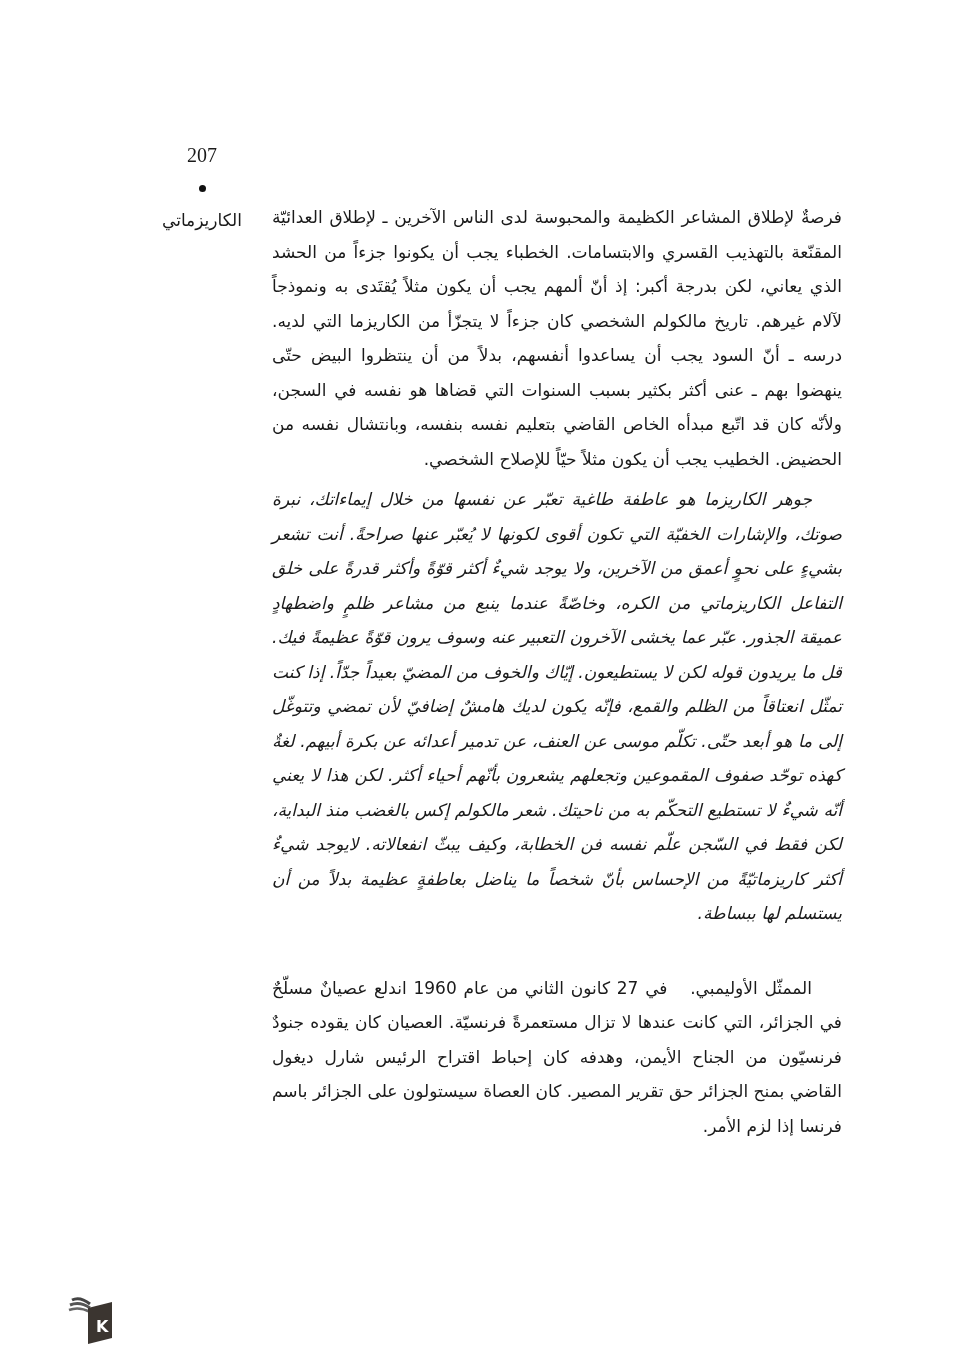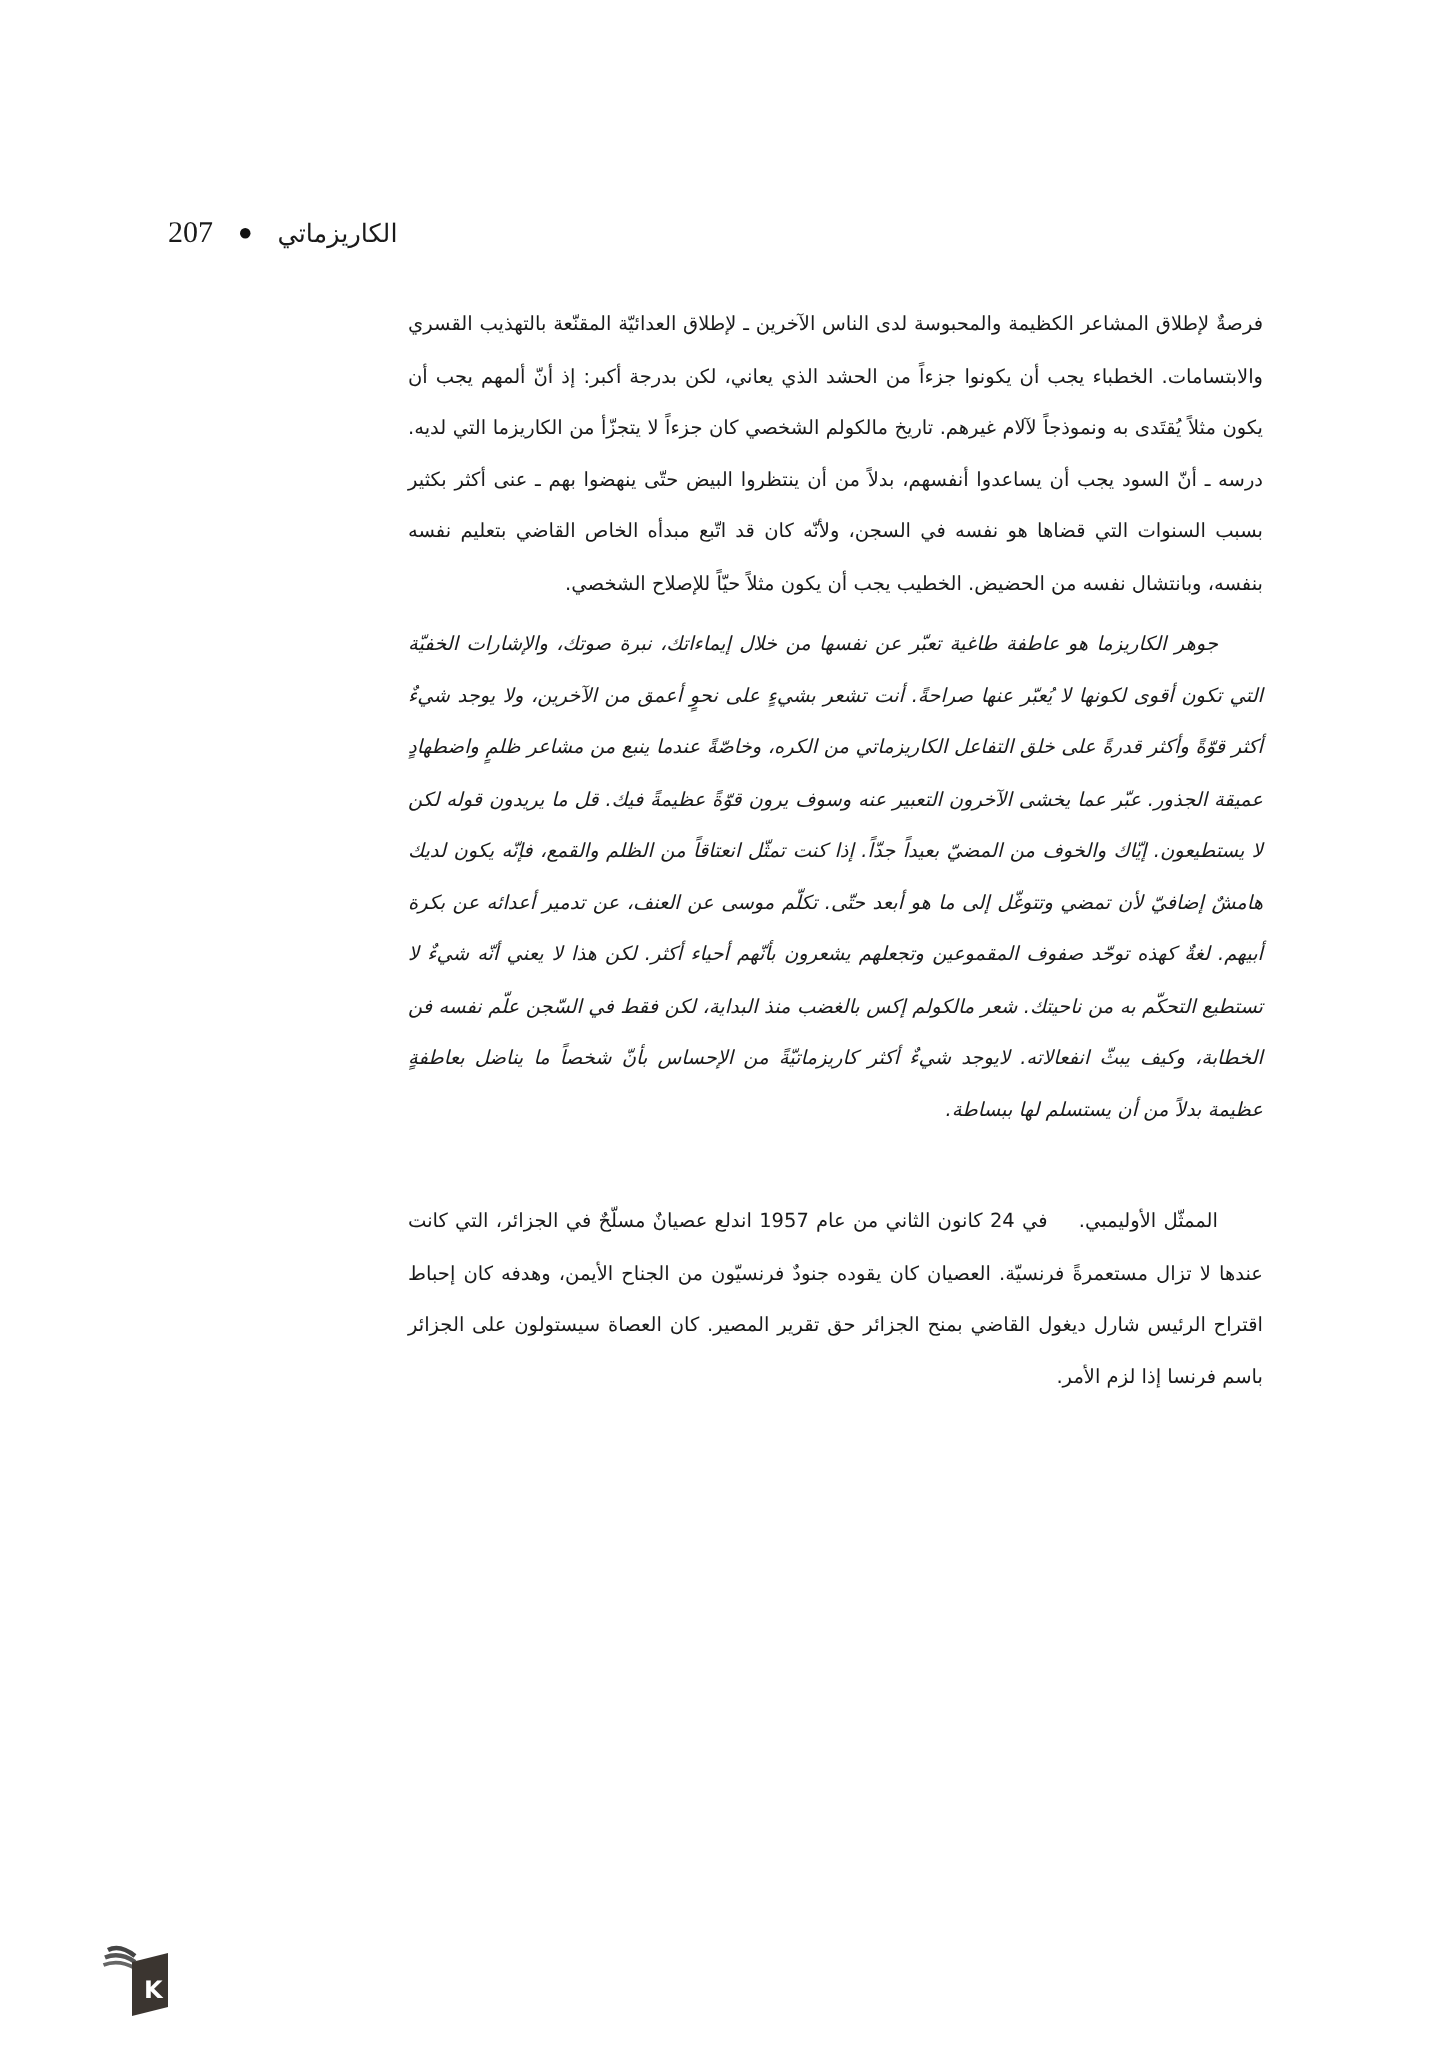--- a/index.html
+++ b/index.html
@@ -14,21 +14,21 @@
       overflow: hidden;
       font-family: "DejaVu Serif", "Liberation Serif", serif;
       color: #1a1a1a;
     }
     .running-head {
       position: absolute;
       top: 144px;
       left: 112px;
       width: 180px;
       display: flex;
-      flex-direction: row;
+      flex-direction: column;
       align-items: center;
       gap: 18px;
       font-size: 19px;
       direction: ltr;
     }
     .running-head .page-number {
       font-family: "Liberation Serif", serif;
       font-size: 20px;
     }
     .running-head .bullet {
@@ -45,21 +45,21 @@
     }
     .body-text {
       position: absolute;
       top: 200px;
       left: 272px;
       width: 570px;
       direction: rtl;
       text-align: justify;
       text-align-last: right;
       font-family: "DejaVu Sans", sans-serif;
-      font-size: 13px;
+      font-size: 17px;
       line-height: 34.5px;
     }
     .body-text p {
       margin: 0;
     }
     .body-text p.indent {
       text-indent: 30px;
     }
     .body-text p.para-2 {
       margin-top: 6px;
@@ -97,21 +97,21 @@
 
 <div class="running-head">
   <span class="page-number">207</span>
   <span class="bullet"></span>
   <span class="chapter-title">الكاريزماتي</span>
 </div>
 
 <div class="body-text">
   <p>فرصةٌ لإطلاق المشاعر الكظيمة والمحبوسة لدى الناس الآخرين ـ لإطلاق العدائيّة المقنّعة بالتهذيب القسري والابتسامات. الخطباء يجب أن يكونوا جزءاً من الحشد الذي يعاني، لكن بدرجة أكبر: إذ أنّ ألمهم يجب أن يكون مثلاً يُقتَدى به ونموذجاً لآلام غيرهم. تاريخ مالكولم الشخصي كان جزءاً لا يتجزّأ من الكاريزما التي لديه. درسه ـ أنّ السود يجب أن يساعدوا أنفسهم، بدلاً من أن ينتظروا البيض حتّى ينهضوا بهم ـ عنى أكثر بكثير بسبب السنوات التي قضاها هو نفسه في السجن، ولأنّه كان قد اتّبع مبدأه الخاص القاضي بتعليم نفسه بنفسه، وبانتشال نفسه من الحضيض. الخطيب يجب أن يكون مثلاً حيّاً للإصلاح الشخصي.</p>
   <p class="indent para-2">جوهر الكاريزما هو عاطفة طاغية تعبّر عن نفسها من خلال إيماءاتك، نبرة صوتك، والإشارات الخفيّة التي تكون أقوى لكونها لا يُعبّر عنها صراحةً. أنت تشعر بشيءٍ على نحوٍ أعمق من الآخرين، ولا يوجد شيءٌ أكثر قوّةً وأكثر قدرةً على خلق التفاعل الكاريزماتي من الكره، وخاصّةً عندما ينبع من مشاعر ظلمٍ واضطهادٍ عميقة الجذور. عبّر عما يخشى الآخرون التعبير عنه وسوف يرون قوّةً عظيمةً فيك. قل ما يريدون قوله لكن لا يستطيعون. إيّاك والخوف من المضيّ بعيداً جدّاً. إذا كنت تمثّل انعتاقاً من الظلم والقمع، فإنّه يكون لديك هامشٌ إضافيّ لأن تمضي وتتوغّل إلى ما هو أبعد حتّى. تكلّم موسى عن العنف، عن تدمير أعدائه عن بكرة أبيهم. لغةٌ كهذه توحّد صفوف المقموعين وتجعلهم يشعرون بأنّهم أحياء أكثر. لكن هذا لا يعني أنّه شيءٌ لا تستطيع التحكّم به من ناحيتك. شعر مالكولم إكس بالغضب منذ البداية، لكن فقط في السّجن علّم نفسه فن الخطابة، وكيف يبثّ انفعالاته. لايوجد شيءٌ أكثر كاريزماتيّةً من الإحساس بأنّ شخصاً ما يناضل بعاطفةٍ عظيمة بدلاً من أن يستسلم لها ببساطة.</p>
-  <p class="indent para-3"><span class="italic-lead">الممثّل الأوليمبي.</span><span> في 24 كانون الثاني من عام 1957 اندلع عصيانٌ مسلّحٌ في الجزائر، التي كانت عندها لا تزال مستعمرةً فرنسيّة. العصيان كان يقوده جنودٌ فرنسيّون من الجناح الأيمن، وهدفه كان إحباط اقتراح الرئيس شارل ديغول القاضي بمنح الجزائر حق تقرير المصير. كان العصاة سيستولون على الجزائر باسم فرنسا إذا لزم الأمر.</span></p>
+  <p class="indent para-3"><span class="italic-lead">الممثّل الأوليمبي.</span><span> في 27 كانون الثاني من عام 1960 اندلع عصيانٌ مسلّحٌ في الجزائر، التي كانت عندها لا تزال مستعمرةً فرنسيّة. العصيان كان يقوده جنودٌ فرنسيّون من الجناح الأيمن، وهدفه كان إحباط اقتراح الرئيس شارل ديغول القاضي بمنح الجزائر حق تقرير المصير. كان العصاة سيستولون على الجزائر باسم فرنسا إذا لزم الأمر.</span></p>
 </div>
 
 <div class="watermark">
   <span class="logo-icon">
     <svg width="56" height="56" viewBox="0 0 56 56">
       <path d="M12 10 Q 20 6 30 14" stroke="#444" stroke-width="3" fill="none"></path>
       <path d="M10 15 Q 20 11 30 18" stroke="#555" stroke-width="3" fill="none"></path>
       <path d="M9 20 Q 19 16 30 22" stroke="#666" stroke-width="2.5" fill="none"></path>
       <polygon points="28,18 52,12 52,48 28,54" fill="#3b3530"></polygon>
       <text x="36" y="42" font-family="DejaVu Sans, sans-serif" font-size="16" font-weight="bold" fill="#ffffff">K</text>

